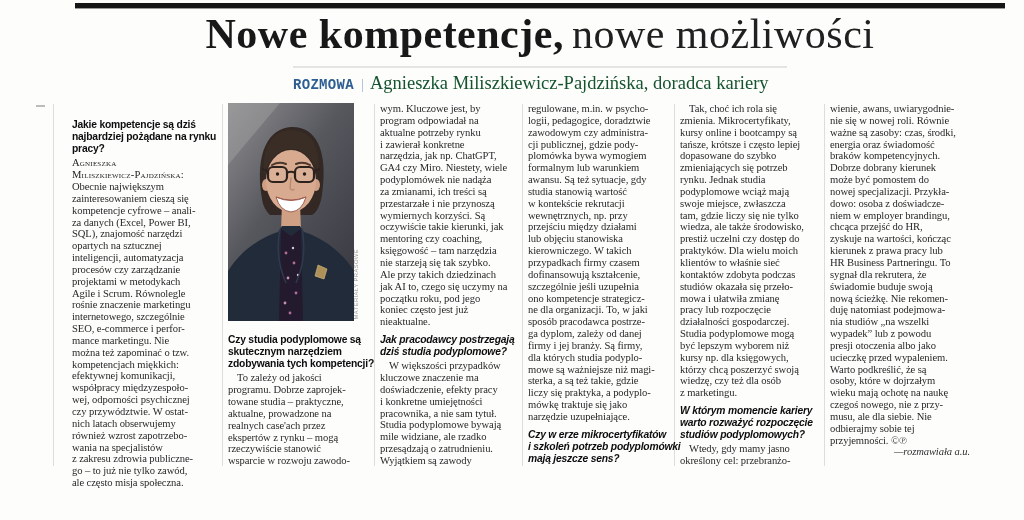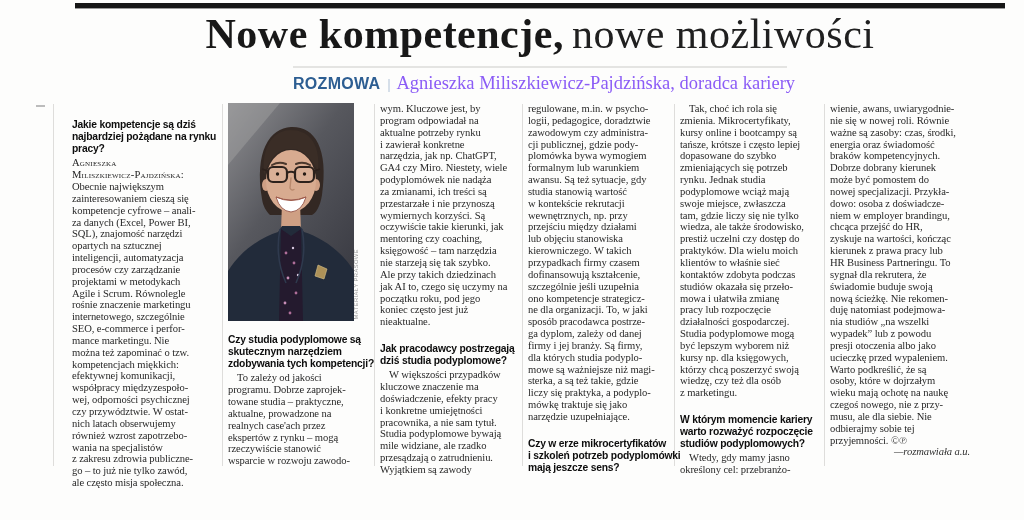--- a/index.html
+++ b/index.html
@@ -8,40 +8,40 @@
 
   .top-rule{position:absolute;left:75px;top:3px;width:930px;height:5px;background:#161616;border-bottom:1px solid #9a9a9a;}
   .margin-dash{position:absolute;left:36px;top:105px;width:9px;height:2px;background:#bcbcbc;}
 
   .headline{position:absolute;left:75px;top:10px;width:930px;margin:0;text-align:center;
     font-family:"Liberation Serif",serif;font-size:42px;line-height:48px;font-weight:400;color:#181818;letter-spacing:.5px;}
   .hl-bold{font-weight:700;}
   .hl-reg{font-weight:400;margin-left:8px;color:#202020;}
 
   .subhead{position:absolute;left:293px;top:66px;width:494px;border-top:2px solid #e4e4e2;padding-top:5px;white-space:nowrap;}
-  .kicker{font-family:Liberation Sans, sans-serif;font-weight:700;font-size:16px;color:#2d5e92;letter-spacing:.3px;}
+  .kicker{font-family:Liberation Mono, monospace;font-weight:700;font-size:14px;color:#2d5e92;letter-spacing:.3px;}
   .ksep{color:#9db4cd;font-size:15px;margin:0 6px 0 7px;}
-  .byline{font-size:18.5px;color:#8b5cf6;}
+  .byline{font-size:18.5px;color:#14532d;}
 
   .vrule{position:absolute;top:104px;height:362px;width:1px;background:#dedddb;}
   .vr1{left:53px;}.vr2{left:222px;}.vr3{left:374px;}.vr4{left:522px;}.vr5{left:674px;}.vr6{left:824px;}
 
   .col{position:absolute;top:103px;font-size:10.6px;line-height:11.85px;letter-spacing:-.1px;}
   .c1{left:72px;width:160px;margin-top:16px;}
   .c2{left:228px;width:142px;}
   .c3{left:380px;width:138px;}
   .c4{left:528px;width:142px;}
   .c5{left:680px;width:140px;}
   .c6{left:830px;width:140px;}
 
   .para{white-space:pre;margin:0;}
   .indent{text-indent:9px;}
   .question{font-family:"Liberation Sans",sans-serif;font-weight:700;font-size:10.3px;line-height:12.1px;
     letter-spacing:-.2px;color:#0d0d0d;white-space:pre;margin:0 0 2px 0;}
-  .mt{margin-top:15px;}
+  .mt{margin-top:6px;font-style:italic;}
   .speaker{font-variant:small-caps;letter-spacing:.2px;white-space:pre;color:#222;}
 
   .photo-wrap{position:relative;width:126px;height:218px;margin:0 0 13px 0;}
   .photo-wrap svg{display:block;}
   .photo-credit{position:absolute;right:-9px;bottom:2px;writing-mode:vertical-rl;transform:rotate(180deg);
     font-family:"Liberation Sans",sans-serif;font-size:5.8px;letter-spacing:.4px;color:#9a9a9a;white-space:nowrap;}
 
   .endmark{color:#4a4a4a;}
   .signoff{text-align:right;font-style:italic;font-size:10.6px;color:#303030;white-space:pre;}
 </style>

